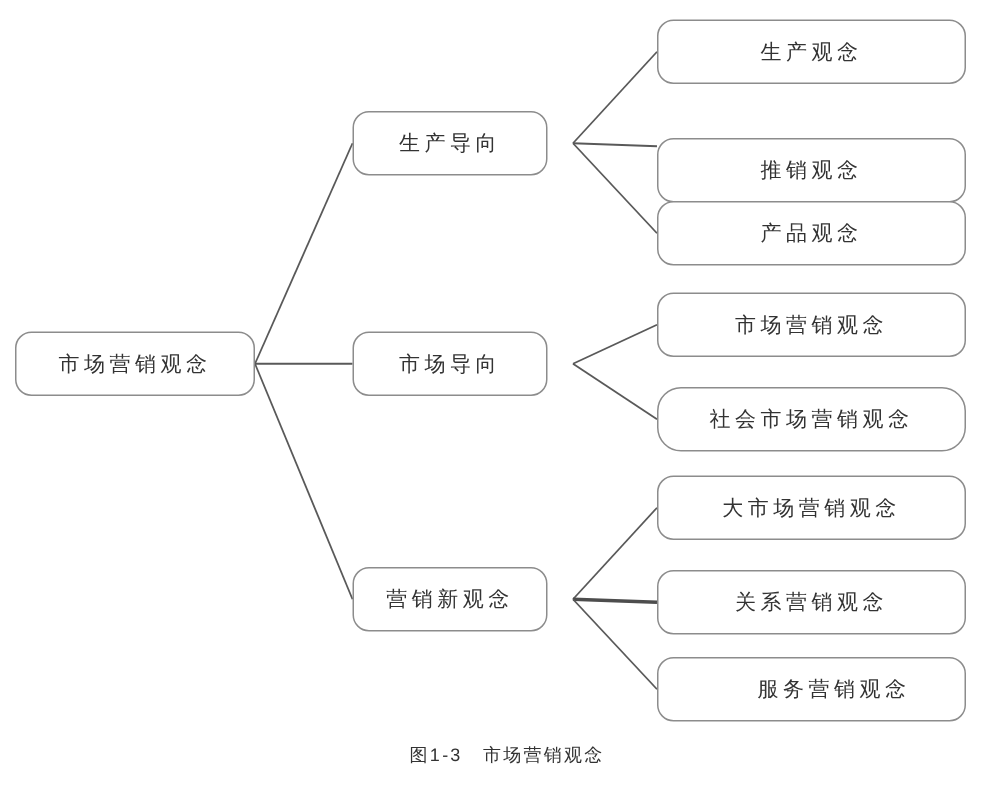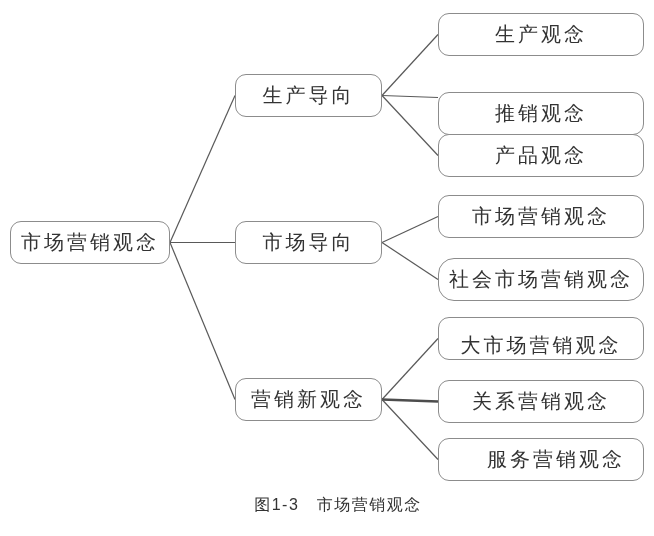--- a/index.html
+++ b/index.html
@@ -34,48 +34,48 @@
   .node {
     position: absolute;
     box-sizing: border-box;
     border: 1.2px solid var(--border, #8c8c8c);
     border-radius: 11px;
     background: var(--bg, #ffffff);
     display: flex;
     align-items: center;
     justify-content: center;
     color: var(--text, #333333);
-    font-size: 20px;
+    font-size: 14px;
     letter-spacing: 3px;
     white-space: nowrap;
   }
   .node.root { left: 10px;  top: 221px; width: 160px; height: 43px; }
-  .node.mid  { left: 235px; width: 147px; height: 43px; }
+  .node.mid  { left: 235px; width: 130px; height: 43px; }
   .node.mid1 { top: 74px; }
   .node.mid2 { top: 221px; }
   .node.mid3 { top: 378px; text-align: right; }
   .node.leaf { left: 438px; width: 206px; height: 43px; }
   .node.leaf1 { top: 13px; }
   .node.leaf2 { top: 92px; }
   .node.leaf3 { top: 134px; }
   .node.leaf4 { top: 195px; }
   .node.leaf5 { top: 258px; border-radius: 16px; }
-  .node.leaf6 { top: 317px; align-items: flex-end; }
+  .node.leaf6 { top: 317px; }
   .node.leaf7 { top: 380px; }
   .node.leaf8 { top: 438px; padding-left: 30px; }
   .caption {
     position: absolute;
     left: 0;
     top: 495px;
     width: 100%;
     padding-left: 22px;
     box-sizing: border-box;
     text-align: center;
     color: var(--text, #333333);
-    font-size: 16px;
+    font-size: 12px;
     letter-spacing: 1.5px;
   }
 </style>
 </head>
 <body>
 
 <div class="canvas">
 
   <svg class="connectors" viewBox="0 0 654 536" xmlns="http://www.w3.org/2000/svg" aria-hidden="true">
     <line x1="170" y1="242.5" x2="235" y2="95.5"></line>

